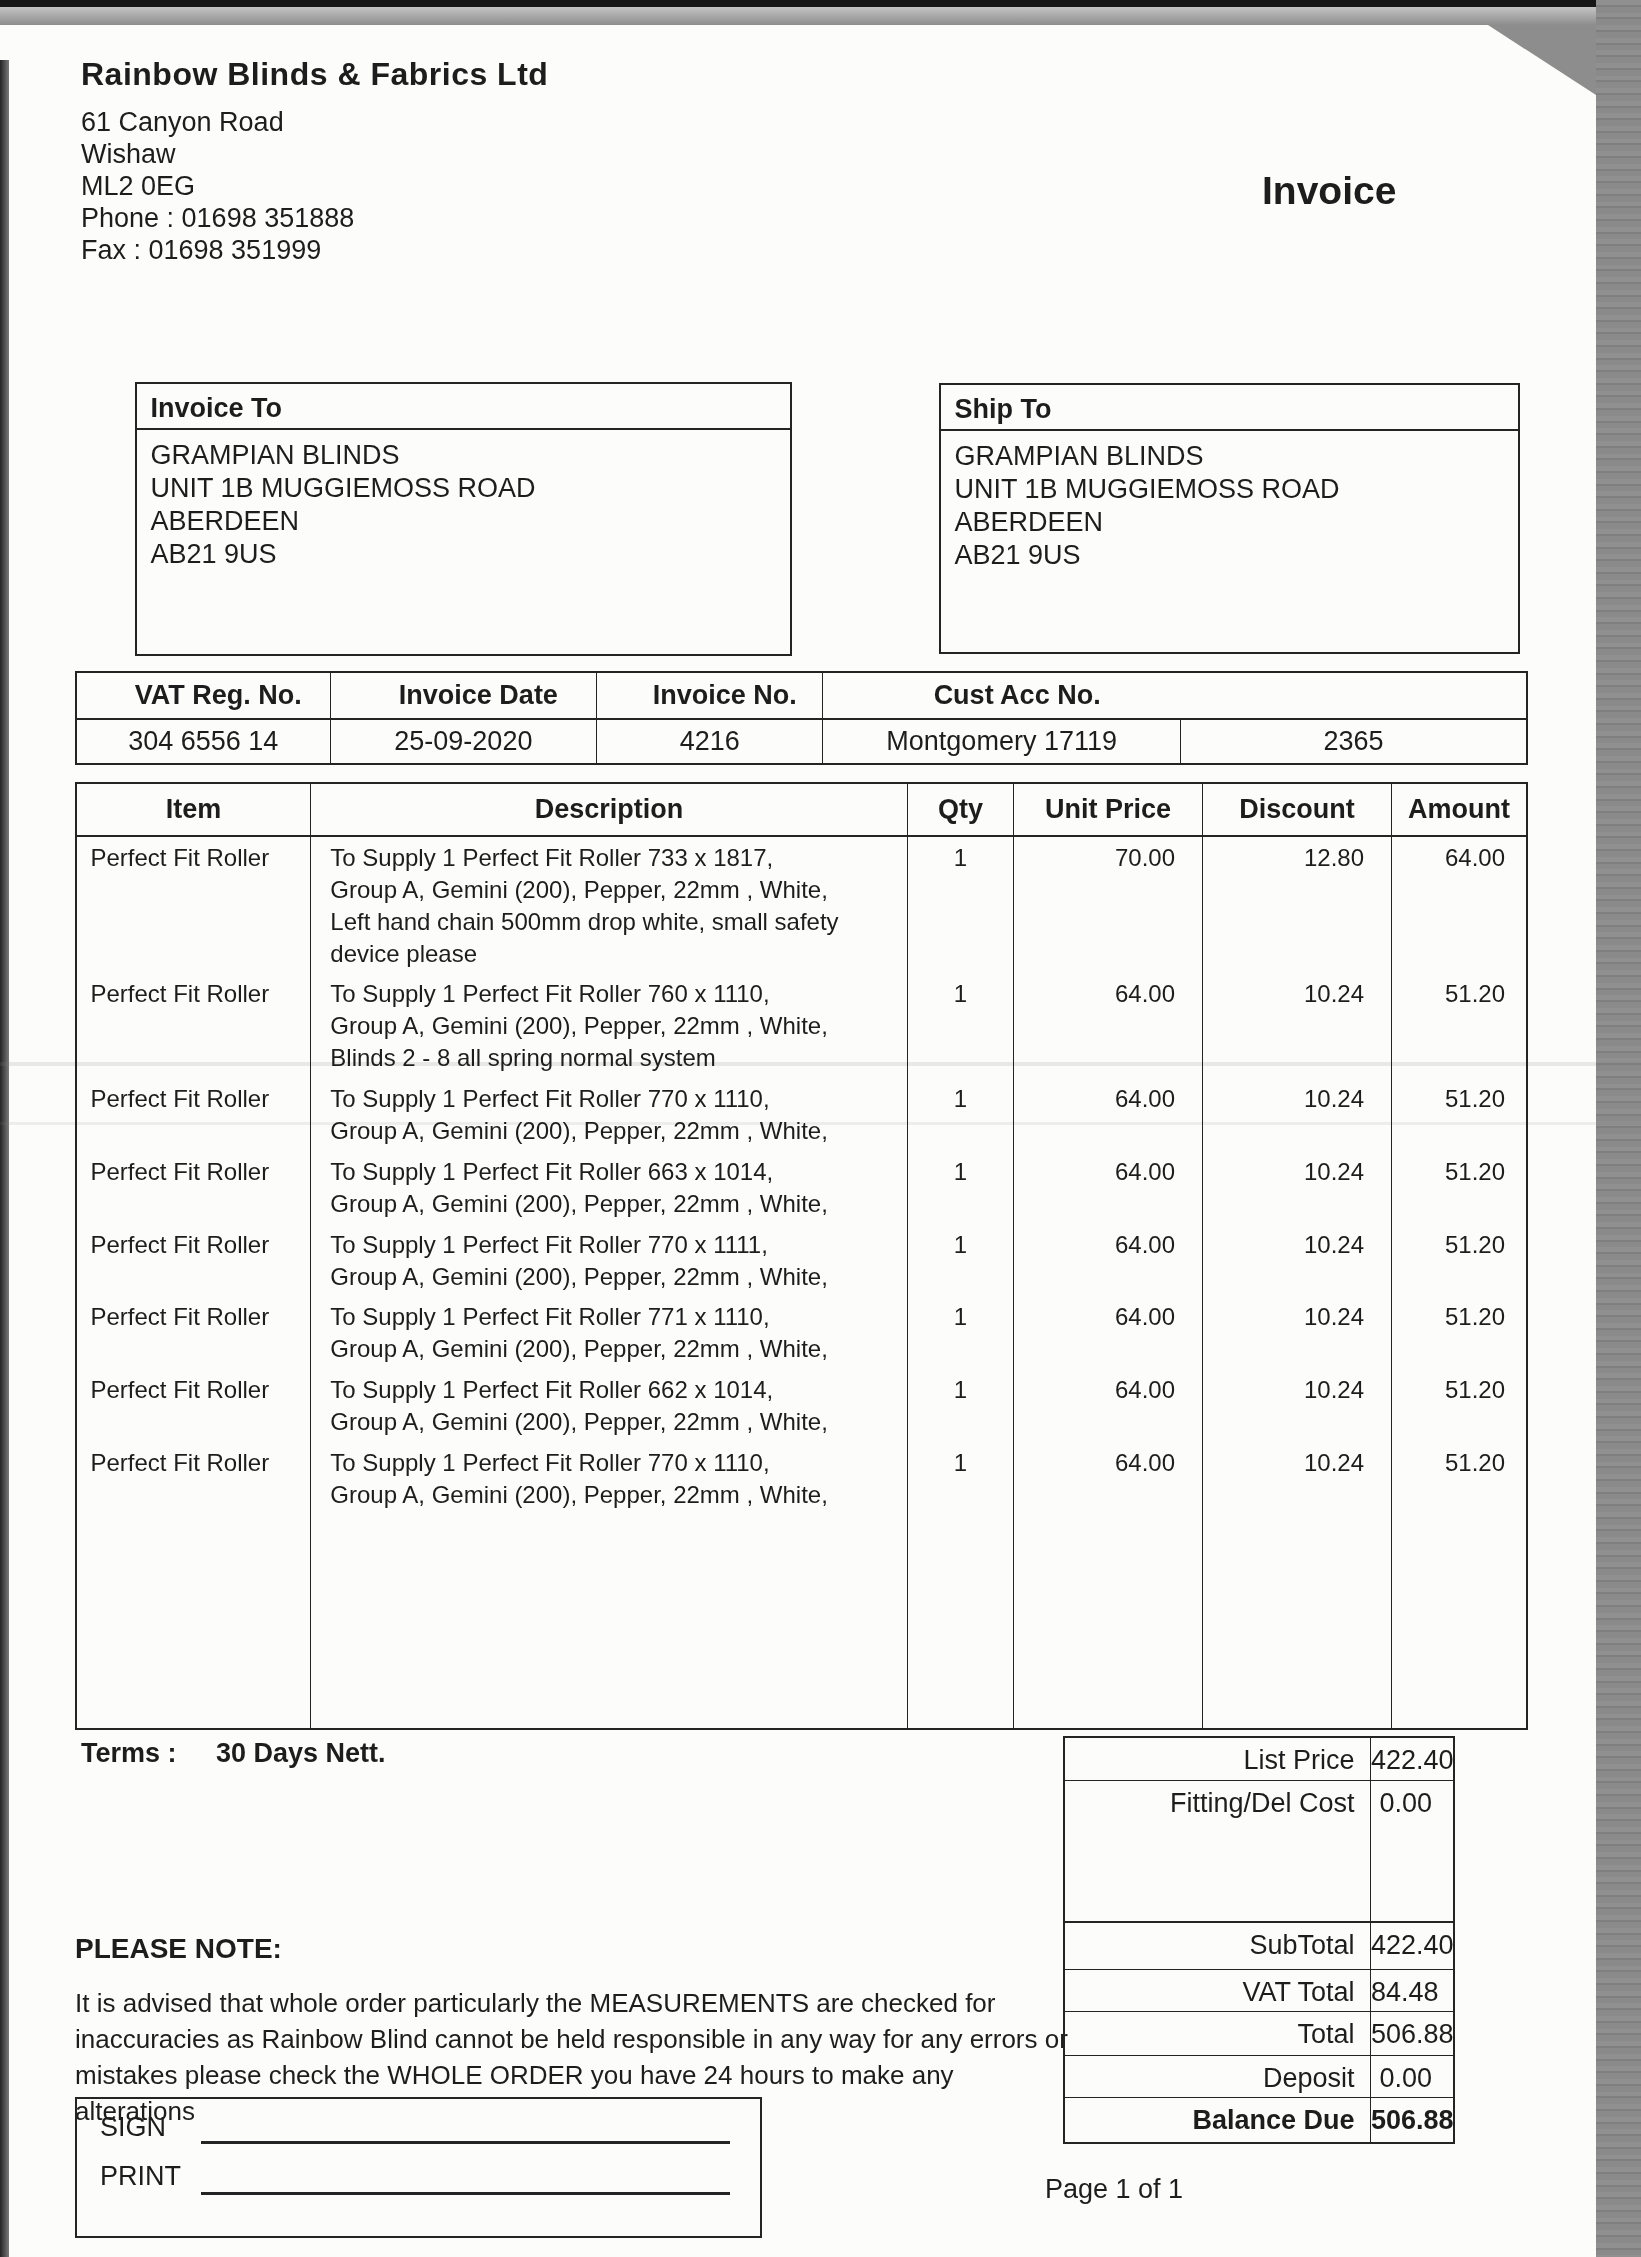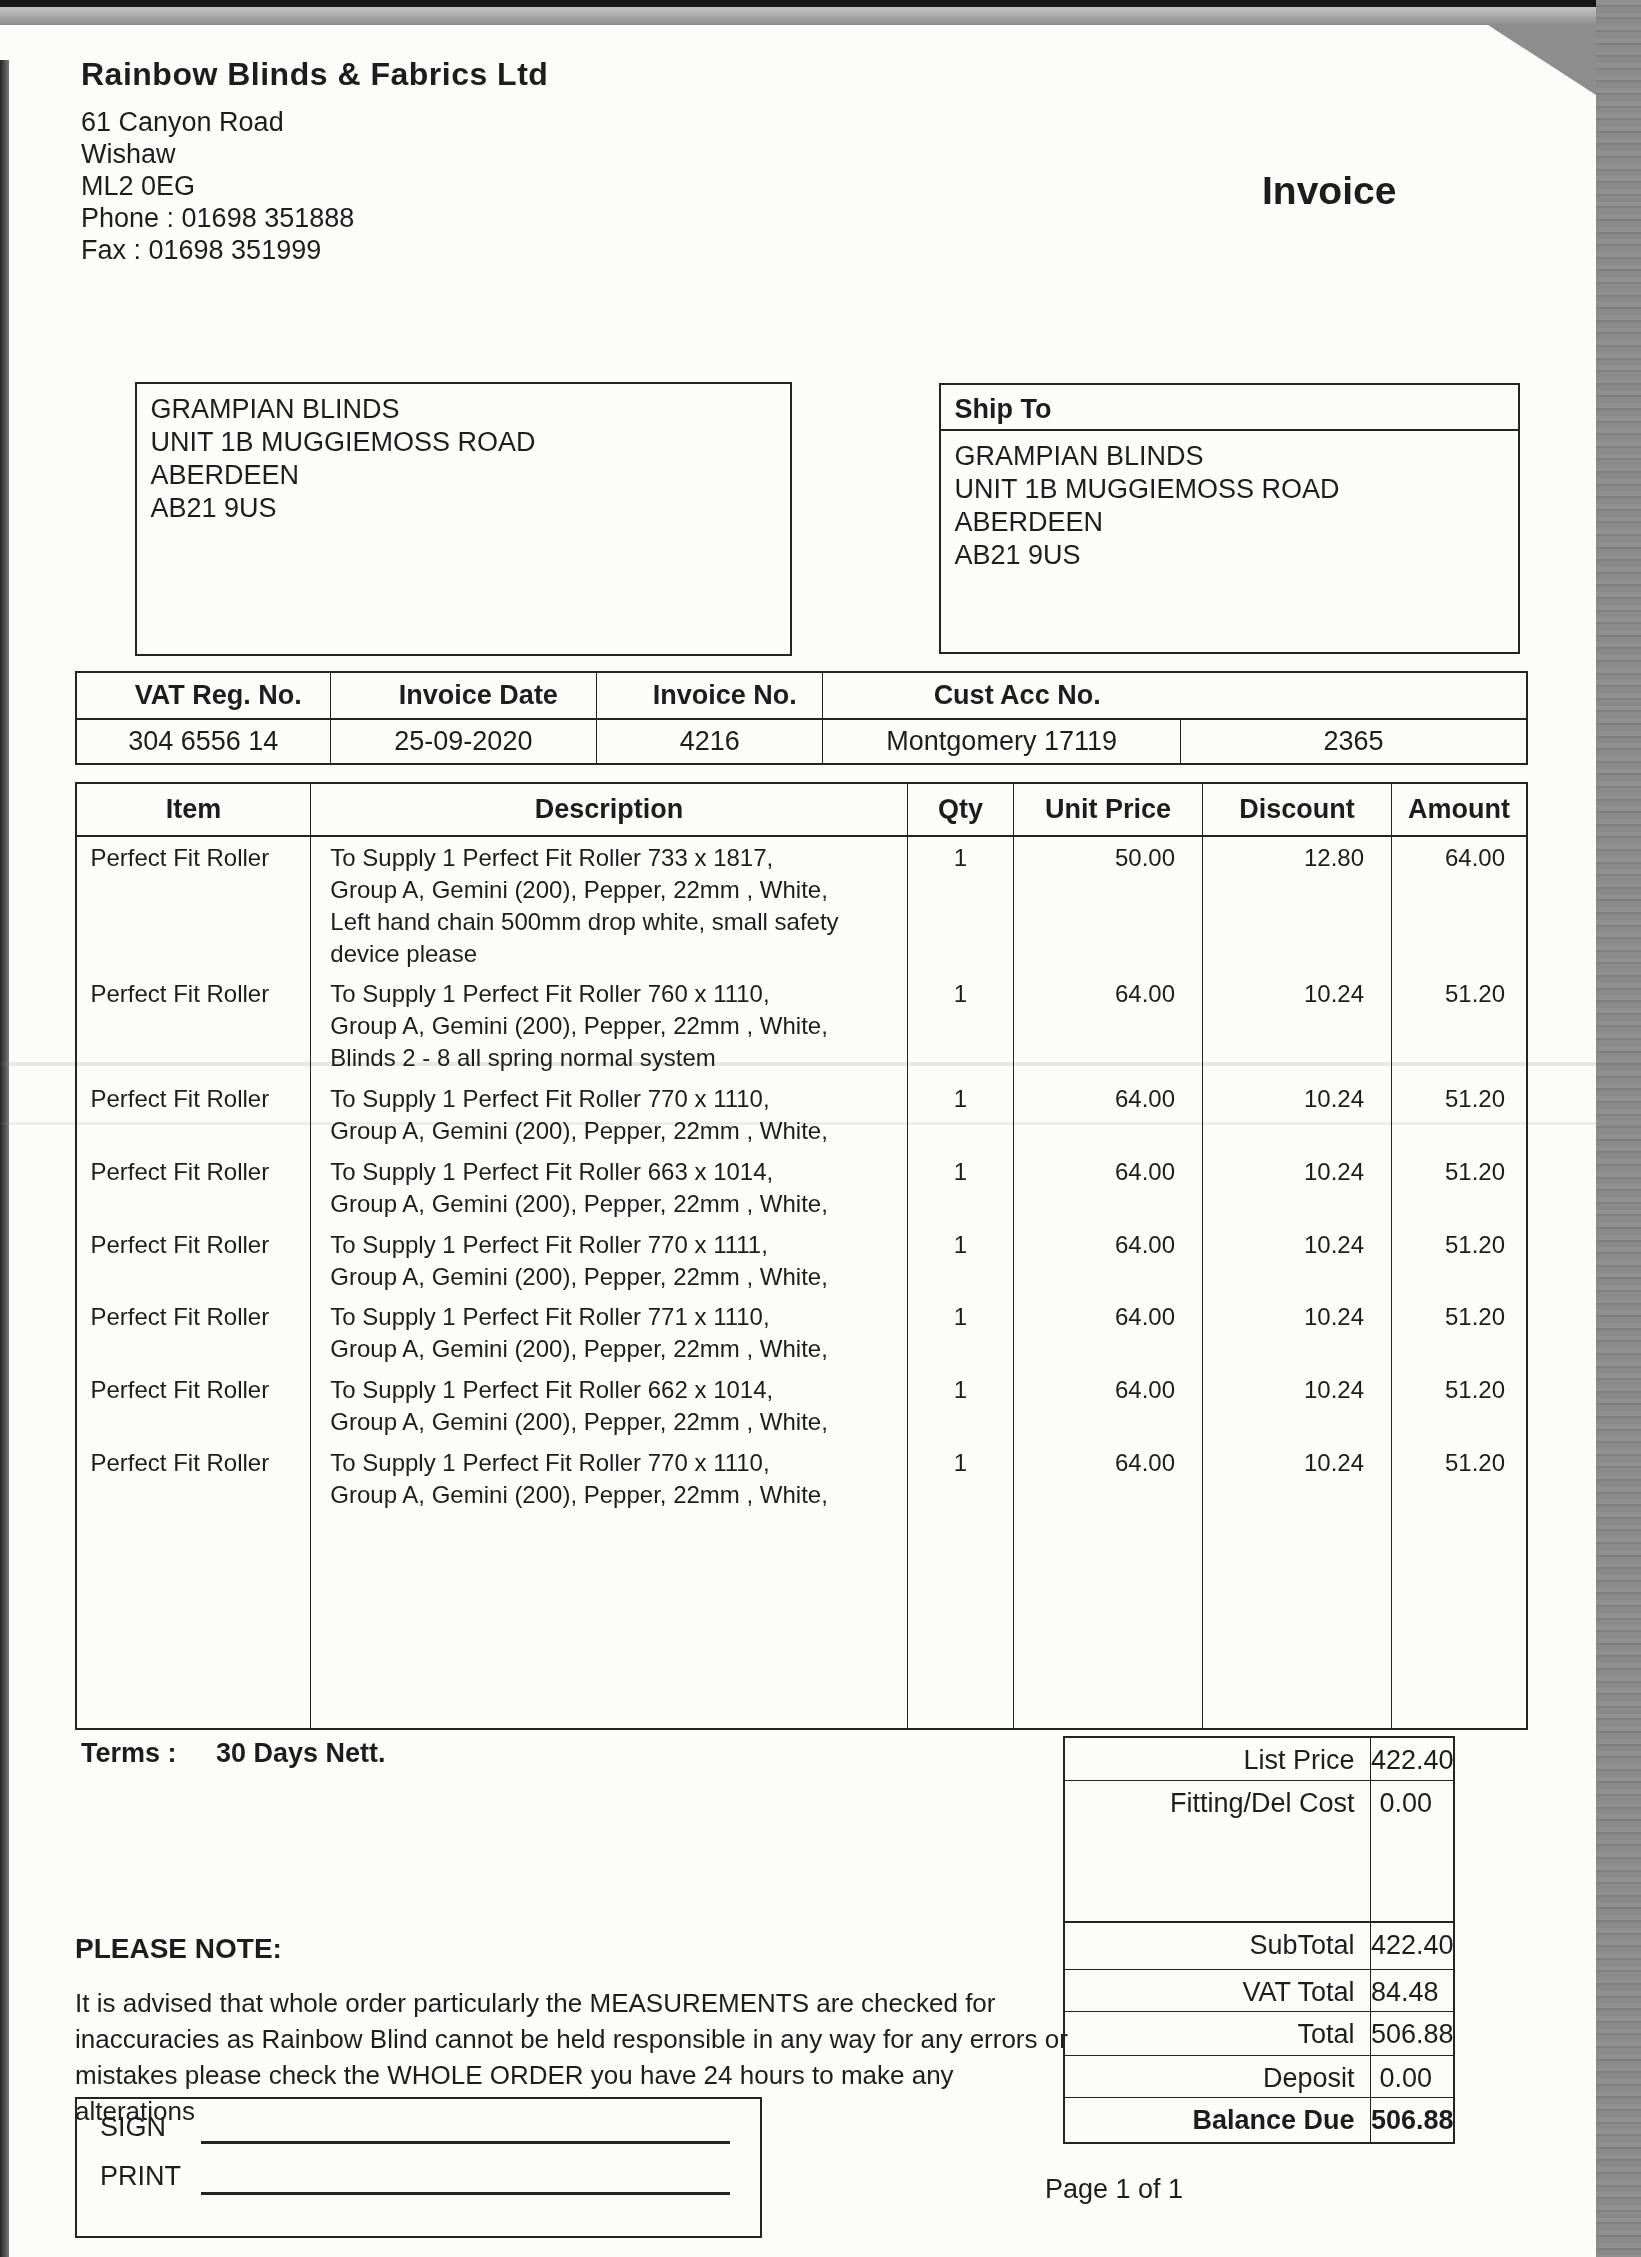--- a/index.html
+++ b/index.html
@@ -105,20 +105,21 @@
   <div class="abs address" id="address">
       <div class="addr-line">61 Canyon Road</div>
       <div class="addr-line">Wishaw</div>
       <div class="addr-line">ML2 0EG</div>
       <div class="addr-line">Phone : 01698 351888</div>
       <div class="addr-line">Fax : 01698 351999</div>
     </div>
   <div class="abs doc-title">Invoice</div>
 
   <div class="abs addr-box invoice-to">
+    <div class="box-head">Invoice To</div>
     <div class="box-body" id="invoice-to-lines">
         <div class="box-line">GRAMPIAN BLINDS</div>
         <div class="box-line">UNIT 1B MUGGIEMOSS ROAD</div>
         <div class="box-line">ABERDEEN</div>
         <div class="box-line">AB21 9US</div>
       </div>
   </div>
   <div class="abs addr-box ship-to">
     <div class="box-head">Ship To</div>
     <div class="box-body" id="ship-to-lines">
@@ -155,21 +156,21 @@
         <div class="ih">Amount</div>
       </div>
     <div class="items-body" id="items-body">
         <div class="irow">
           <div class="ic c0">Perfect Fit Roller</div>
           <div class="ic c1 desc">To Supply 1 Perfect Fit Roller  733 x 1817,
 Group A, Gemini (200), Pepper, 22mm , White,
 Left hand chain 500mm drop white, small safety
 device please</div>
           <div class="ic c2">1</div>
-          <div class="ic c3">50.00</div>
+          <div class="ic c3">70.00</div>
           <div class="ic c4">12.80</div>
           <div class="ic c5">64.00</div>
         </div>
         <div class="irow">
           <div class="ic c0">Perfect Fit Roller</div>
           <div class="ic c1 desc">To Supply 1 Perfect Fit Roller  760 x 1110,
 Group A, Gemini (200), Pepper, 22mm , White,
 Blinds 2 - 8 all spring normal system</div>
           <div class="ic c2">1</div>
           <div class="ic c3">64.00</div>

